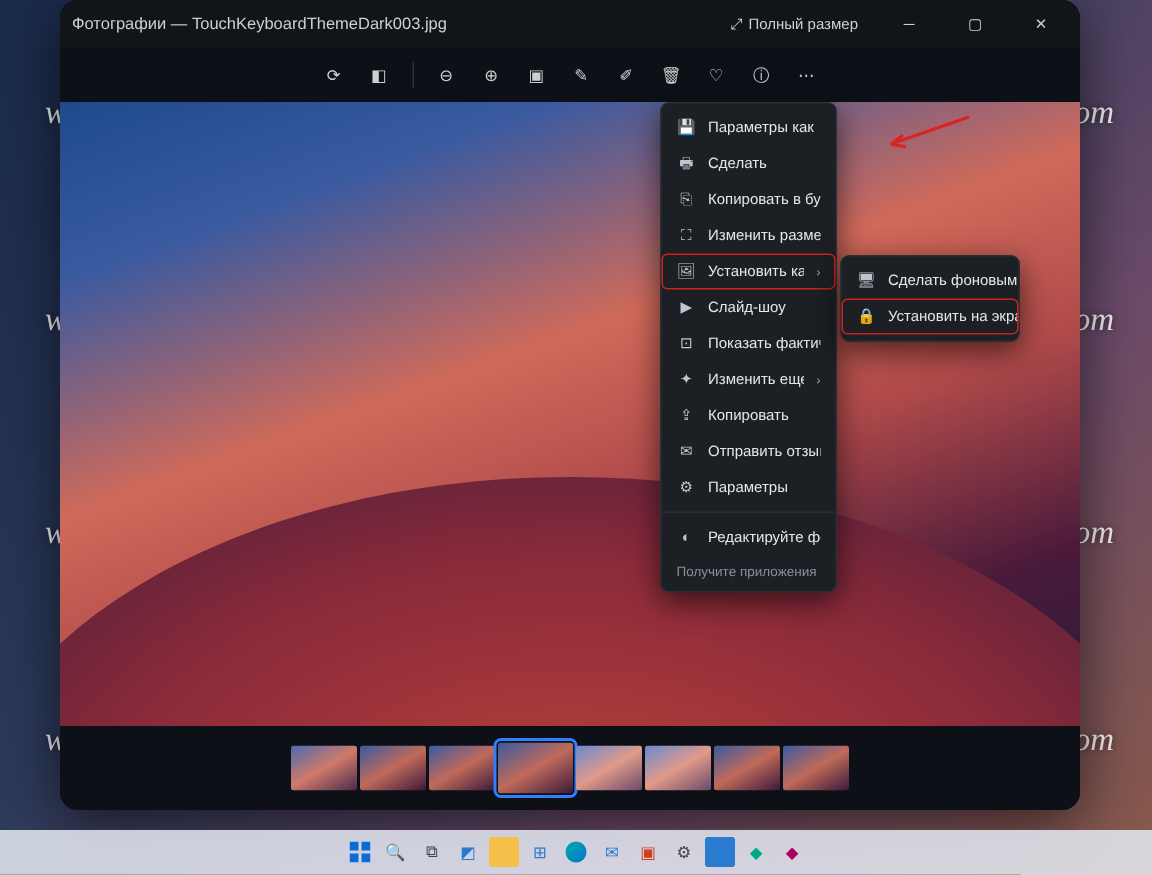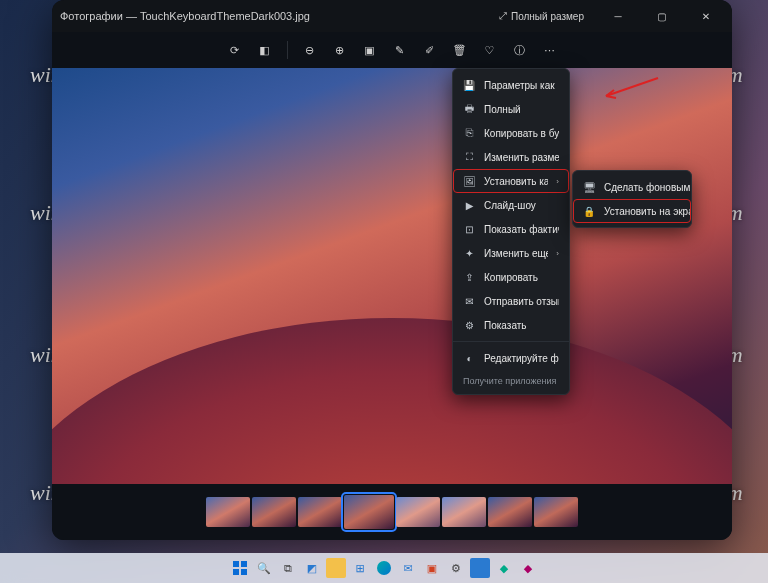--- a/index.html
+++ b/index.html
@@ -12,21 +12,21 @@
   position: relative;
   overflow: hidden;
 }
 .desktop {
   position: absolute;
   inset: 0;
   background: linear-gradient(135deg, #1a2a4a 0%, #2d3a5a 40%, #6a4a6a 70%, #8a5a4a 100%);
 }
 .window {
   position: absolute;
-  left: 52px;
+  left: 40px;
   top: 0;
   width: 680px;
   height: 540px;
   background: #0d1117;
   border-radius: 12px;
   overflow: hidden;
   box-shadow: 0 10px 40px rgba(0,0,0,0.6);
   color: #e6e6e6;
 }
 .titlebar {
@@ -259,21 +259,21 @@
     <div class="thumb"></div>
   </div>
 
   <div class="menu">
     <div class="mi">
       <span class="ic">💾</span>
       <span class="lbl">Параметры как</span>
     </div>
     <div class="mi">
       <span class="ic">🖶</span>
-      <span class="lbl">Полный</span>
+      <span class="lbl">Сделать</span>
     </div>
     <div class="mi">
       <span class="ic">⎘</span>
       <span class="lbl">Копировать в буфер обмена</span>
     </div>
     <div class="mi">
       <span class="ic">⛶</span>
       <span class="lbl">Изменить размер</span>
     </div>
     <div class="mi hl">
@@ -297,21 +297,21 @@
     <div class="mi">
       <span class="ic">⇪</span>
       <span class="lbl">Копировать</span>
     </div>
     <div class="mi">
       <span class="ic">✉</span>
       <span class="lbl">Отправить отзыв</span>
     </div>
     <div class="mi">
       <span class="ic">⚙</span>
-      <span class="lbl">Показать</span>
+      <span class="lbl">Параметры</span>
     </div>
     <div class="sep"></div>
     <div class="mi">
       <span class="ic">◐</span>
       <span class="lbl">Редактируйте фотографии</span>
     </div>
     <div class="footer">
       <div class="lbl2">Получите приложения с</div>
     </div>
   </div>

